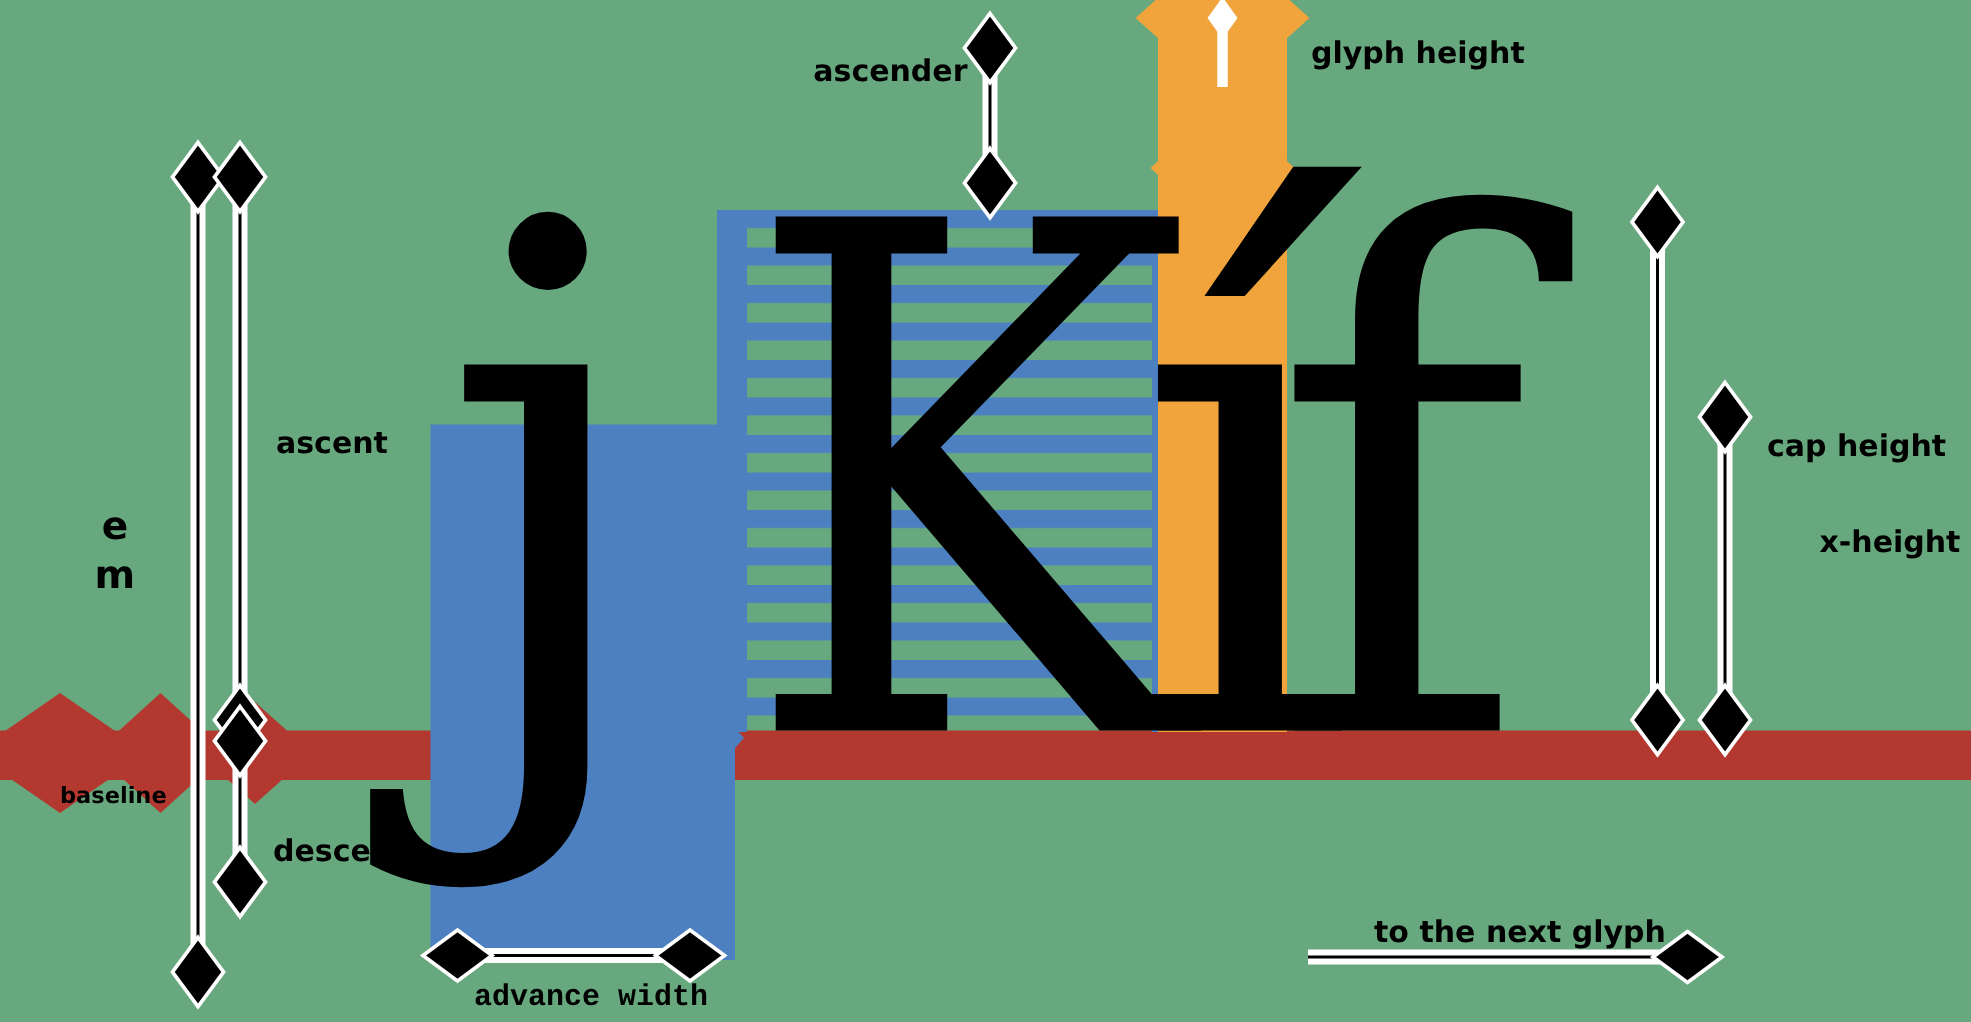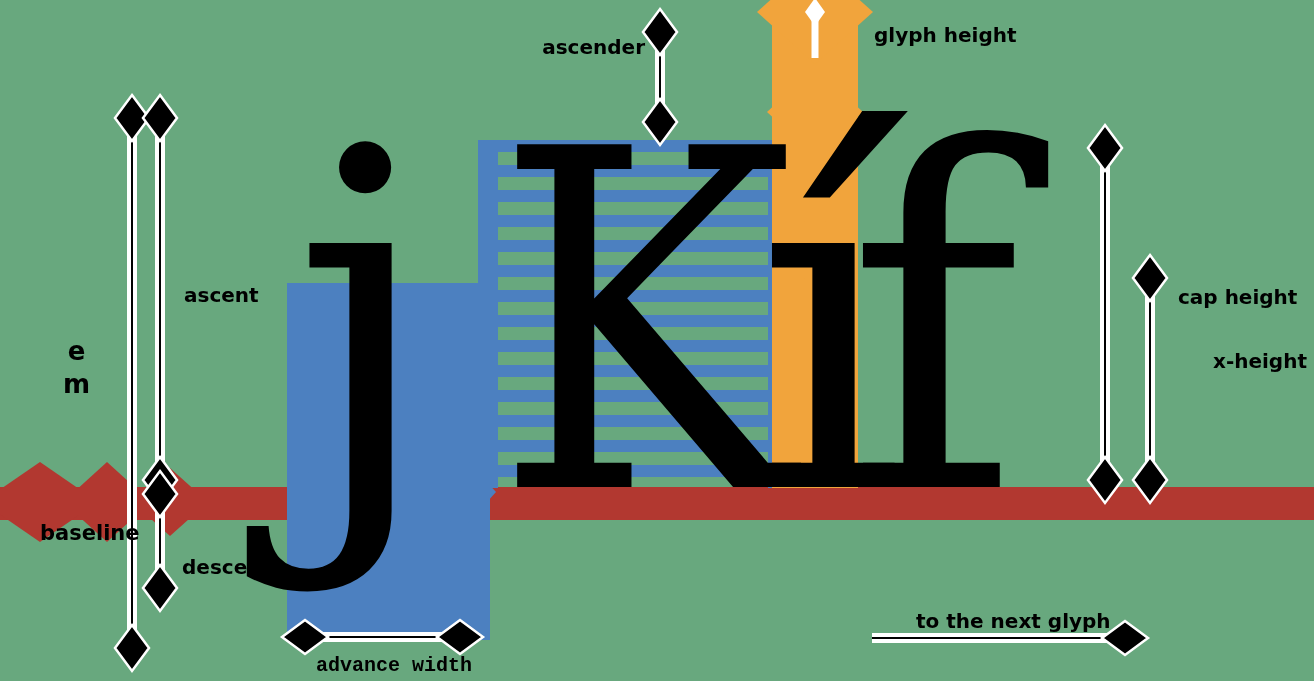--- a/index.html
+++ b/index.html
@@ -12,21 +12,21 @@
   }
   .canvas svg{position:absolute;left:0;top:0;}
   .label{
     position:absolute;
     font-weight:700;
     font-size:20px;
     color:#000;
     white-space:nowrap;
     line-height:1.1;
   }
-  .label.small{font-size:21px;}
+  .label.small{font-size:15px;}
   .label.right{text-align:right;}
   .label.vertical{
     writing-mode:vertical-rl;
     text-orientation:upright;
     font-size:26px;
     letter-spacing:3px;
   }
 </style>
 </head>
 <body>

